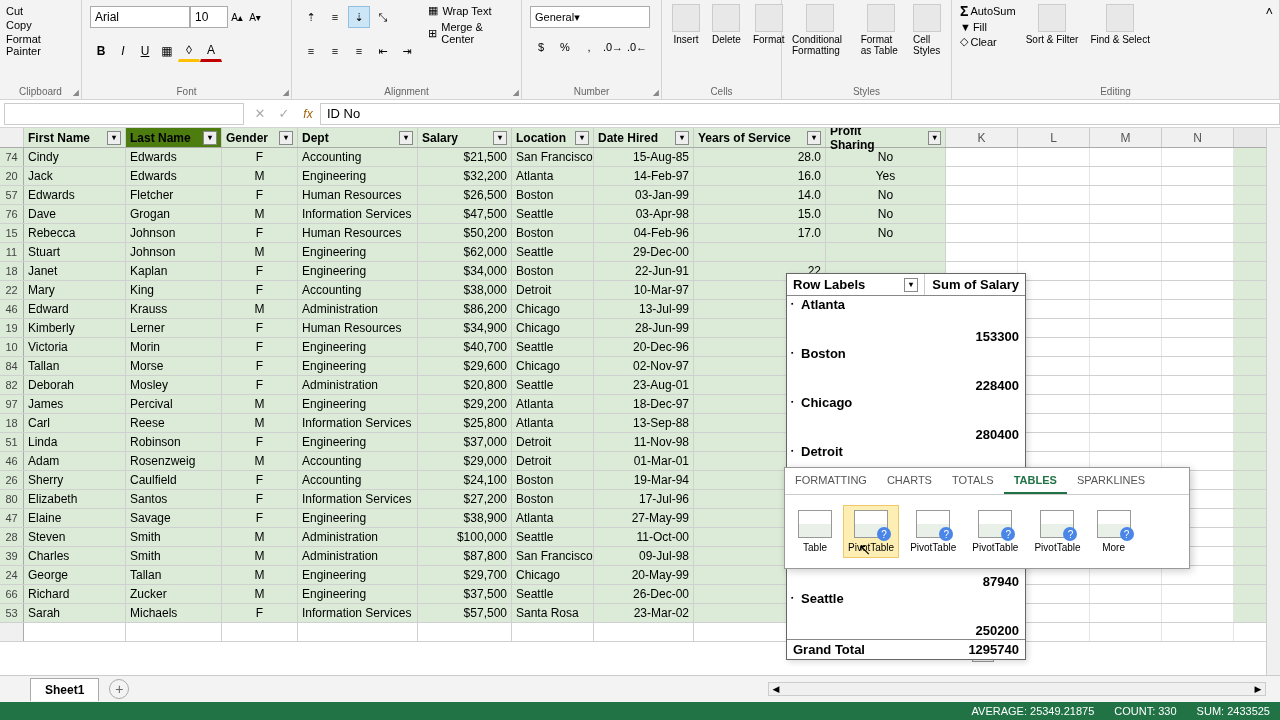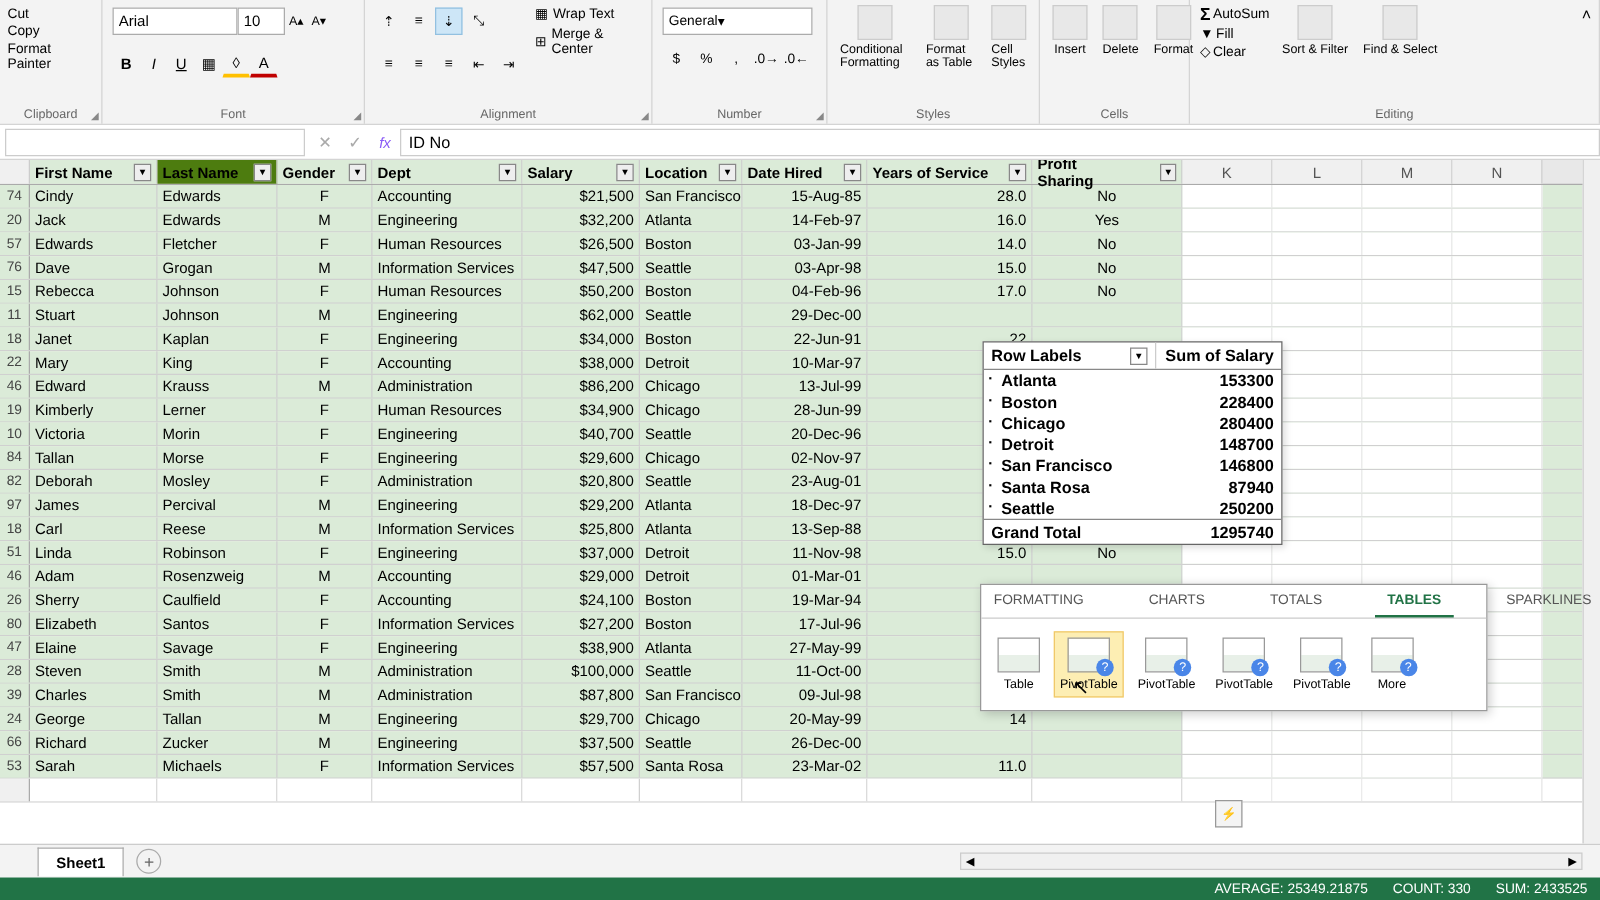--- a/index.html
+++ b/index.html
@@ -37,21 +37,21 @@
 .tri-btn { display: flex; flex-direction: column; align-items: center; padding: 2px 6px; font-size: 10px; }
 .tri-btn .ico { width: 28px; height: 28px; background: #e8e8e8; border: 1px solid #ccc; margin-bottom: 2px; }
 .edit-row { display: flex; gap: 2px; align-items: center; font-size: 11px; padding: 1px 4px; }
 .edit-row .sigma { font-weight: bold; font-size: 14px; }
 
 .collapse-caret { position: absolute; right: 2px; bottom: 2px; font-size: 8px; color: #888; }
 
 
 .formula-bar { height: 28px; border-bottom: 1px solid #d4d4d4; display: flex; align-items: center; background: #fff; }
 .name-box { width: 240px; height: 22px; border: 1px solid #ccc; margin: 0 4px; padding: 0 6px; font-size: 12px; background: #fff; }
-.fx-btn { width: 24px; text-align: center; font-style: italic; color: #8b5cf6; }
+.fx-btn { width: 24px; text-align: center; font-style: italic; color: #a16207; }
 .fx-cancel, .fx-enter { width: 24px; text-align: center; color: #aaa; font-size: 13px; }
 .formula-input { flex: 1; height: 22px; border: 1px solid #ccc; padding: 0 6px; font-size: 13px; }
 
 
 .grid-wrap { position: absolute; top: 128px; left: 0; right: 0; bottom: 45px; overflow: hidden; background: #fff; }
 .col-headers { position: absolute; top: 0; left: 0; right: 14px; height: 20px; background: #e8e8e8; border-bottom: 1px solid #aaa; display: flex; z-index: 2; }
 .ch { border-right: 1px solid #ccc; font-size: 12px; display: flex; align-items: center; justify-content: space-between; padding: 0 4px; font-weight: bold; }
 .ch .drop { width: 14px; height: 14px; border: 1px solid #888; background: #eee; font-size: 8px; display: flex; align-items: center; justify-content: center; }
 .ch.plain { font-weight: normal; justify-content: center; background: #f0f0f0; color: #555; }
 
@@ -68,28 +68,28 @@
 
 .pivot-float { position: absolute; top: 273px; left: 786px; width: 240px; background: #fff; border: 1px solid #666; z-index: 5; font-size: 13px; box-shadow: 2px 2px 6px rgba(0,0,0,0.15); }
 .pivot-hdr { display: flex; border-bottom: 1px solid #888; font-weight: bold; }
 .pivot-hdr > div { padding: 3px 6px; }
 .pivot-hdr .rl { flex: 1; display: flex; align-items: center; justify-content: space-between; border-right: 1px solid #ccc; }
 .pivot-hdr .drop { width: 14px; height: 14px; border: 1px solid #888; font-size: 8px; display: flex; align-items: center; justify-content: center; }
 .pivot-hdr .ss { width: 100px; text-align: right; }
 .pivot-row { display: flex; padding: 1px 0; }
 .pivot-row .lbl { flex: 1; padding: 0 6px 0 14px; font-weight: bold; position: relative; }
 .pivot-row .lbl::before { content: "▪"; position: absolute; left: 4px; font-size: 7px; top: 3px; }
-.pivot-row .val { width: 100px; text-align: right; padding: 0 6px; font-weight: bold; }
+.pivot-row .val { width: 100px; text-align: right; padding: 0 6px; font-weight: bold; margin-top: 32px; }
 .pivot-total { display: flex; border-top: 1px solid #888; font-weight: bold; padding: 2px 0; }
 .pivot-total .lbl { flex: 1; padding: 0 6px; }
 .pivot-total .val { width: 100px; text-align: right; padding: 0 6px; }
 
 
 .qa-popup { position: absolute; top: 467px; left: 784px; width: 406px; background: #fff; border: 1px solid #999; z-index: 6; box-shadow: 2px 2px 8px rgba(0,0,0,0.2); }
-.qa-tabs { display: flex; border-bottom: 1px solid #ccc; gap: 32px; }
+.qa-tabs { display: flex; border-bottom: 1px solid #ccc; }
 .qa-tab { padding: 6px 10px; font-size: 11px; color: #555; cursor: pointer; }
 .qa-tab.active { color: #217346; font-weight: bold; border-bottom: 2px solid #217346; }
 .qa-body { display: flex; padding: 10px 8px; gap: 6px; }
 .qa-option { display: flex; flex-direction: column; align-items: center; font-size: 10px; padding: 4px; border: 1px solid transparent; cursor: pointer; }
 .qa-option.active { border-color: #f0c869; background: #fdeeb3; }
 .qa-option .ico { width: 34px; height: 28px; border: 1px solid #999; background: linear-gradient(#fff 50%, #e8f0e8 50%); margin-bottom: 4px; position: relative; }
 .qa-option .ico::after { content: "?"; position: absolute; right: -4px; bottom: -4px; width: 14px; height: 14px; background: #4a86e8; color: #fff; border-radius: 50%; font-size: 10px; display: flex; align-items: center; justify-content: center; }
 .qa-option.tbl .ico::after { display: none; }
 .qa-hint { padding: 4px 10px 10px; font-size: 11px; color: #777; }
 
@@ -203,54 +203,54 @@
       <span class="align-btn">$</span>
       <span class="align-btn">%</span>
       <span class="align-btn">,</span>
       <span class="align-btn">.0→</span>
       <span class="align-btn">.0←</span>
     </div>
     <div class="ribbon-group-label">Number</div>
     <span class="collapse-caret">◢</span>
   </div>
 
+  <div class="ribbon-group cells-group">
+    <div class="ribbon-group-body">
+      <div class="tri-btn">
+          <div class="ico"></div>
+          <span>Insert</span>
+        </div>
+      <div class="tri-btn">
+          <div class="ico"></div>
+          <span>Delete</span>
+        </div>
+      <div class="tri-btn">
+          <div class="ico"></div>
+          <span>Format</span>
+        </div>
+    </div>
+    <div class="ribbon-group-label">Cells</div>
+  </div>
+
   <div class="ribbon-group styles-group">
     <div class="ribbon-group-body">
       <div class="tri-btn">
           <div class="ico"></div>
           <span>Conditional Formatting</span>
         </div>
       <div class="tri-btn">
           <div class="ico"></div>
           <span>Format as Table</span>
         </div>
       <div class="tri-btn">
           <div class="ico"></div>
           <span>Cell Styles</span>
         </div>
     </div>
     <div class="ribbon-group-label">Styles</div>
-  </div>
-
-  <div class="ribbon-group cells-group">
-    <div class="ribbon-group-body">
-      <div class="tri-btn">
-          <div class="ico"></div>
-          <span>Insert</span>
-        </div>
-      <div class="tri-btn">
-          <div class="ico"></div>
-          <span>Delete</span>
-        </div>
-      <div class="tri-btn">
-          <div class="ico"></div>
-          <span>Format</span>
-        </div>
-    </div>
-    <div class="ribbon-group-label">Cells</div>
   </div>
 
   <div class="ribbon-group editing-group">
     <div class="ribbon-group-body">
       <div>
         <div class="edit-row">
             <span class="sigma">Σ</span>
             <span>AutoSum</span>
           </div>
         <div class="edit-row">

